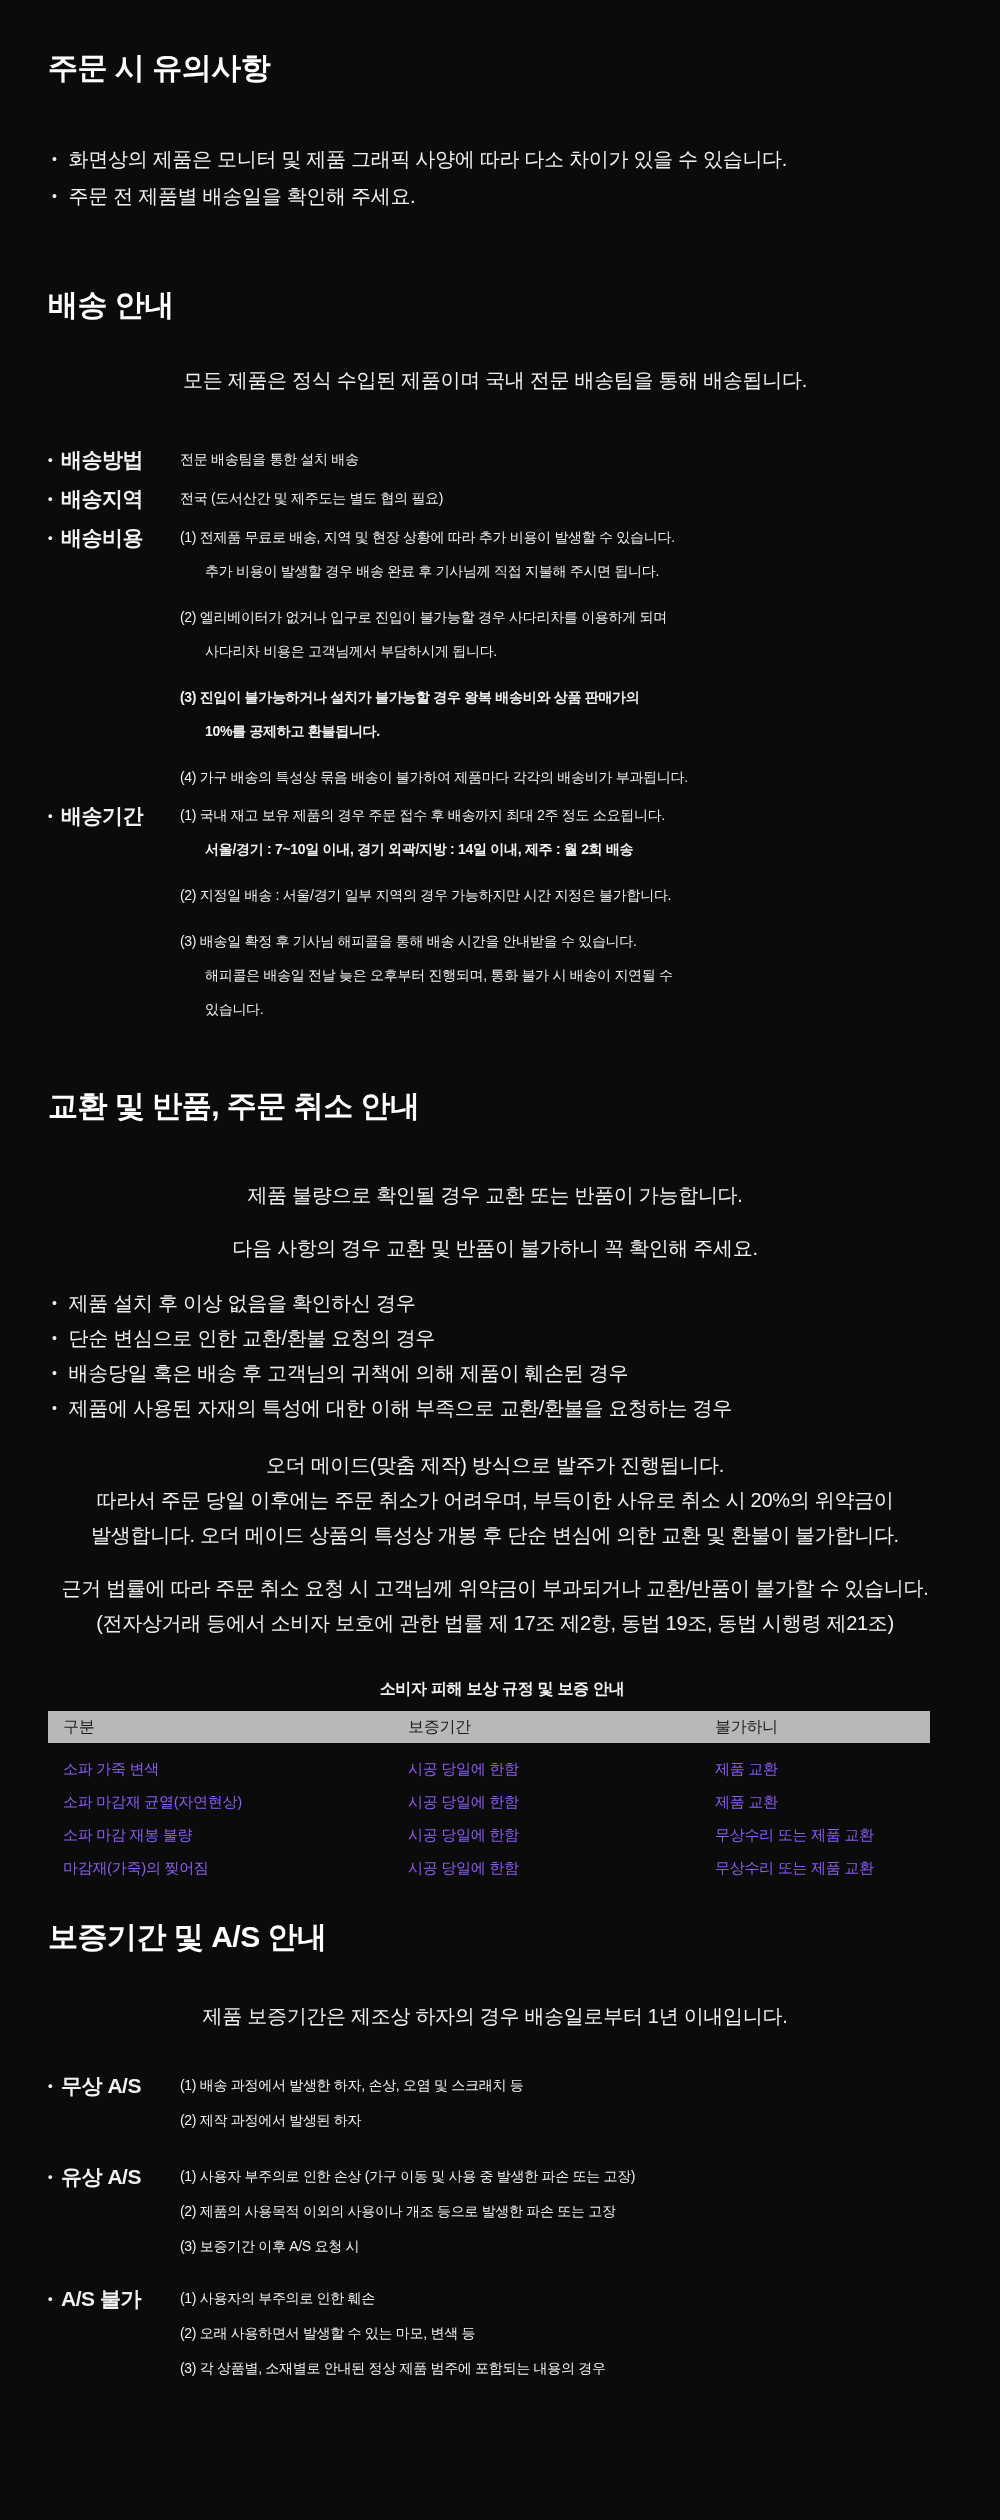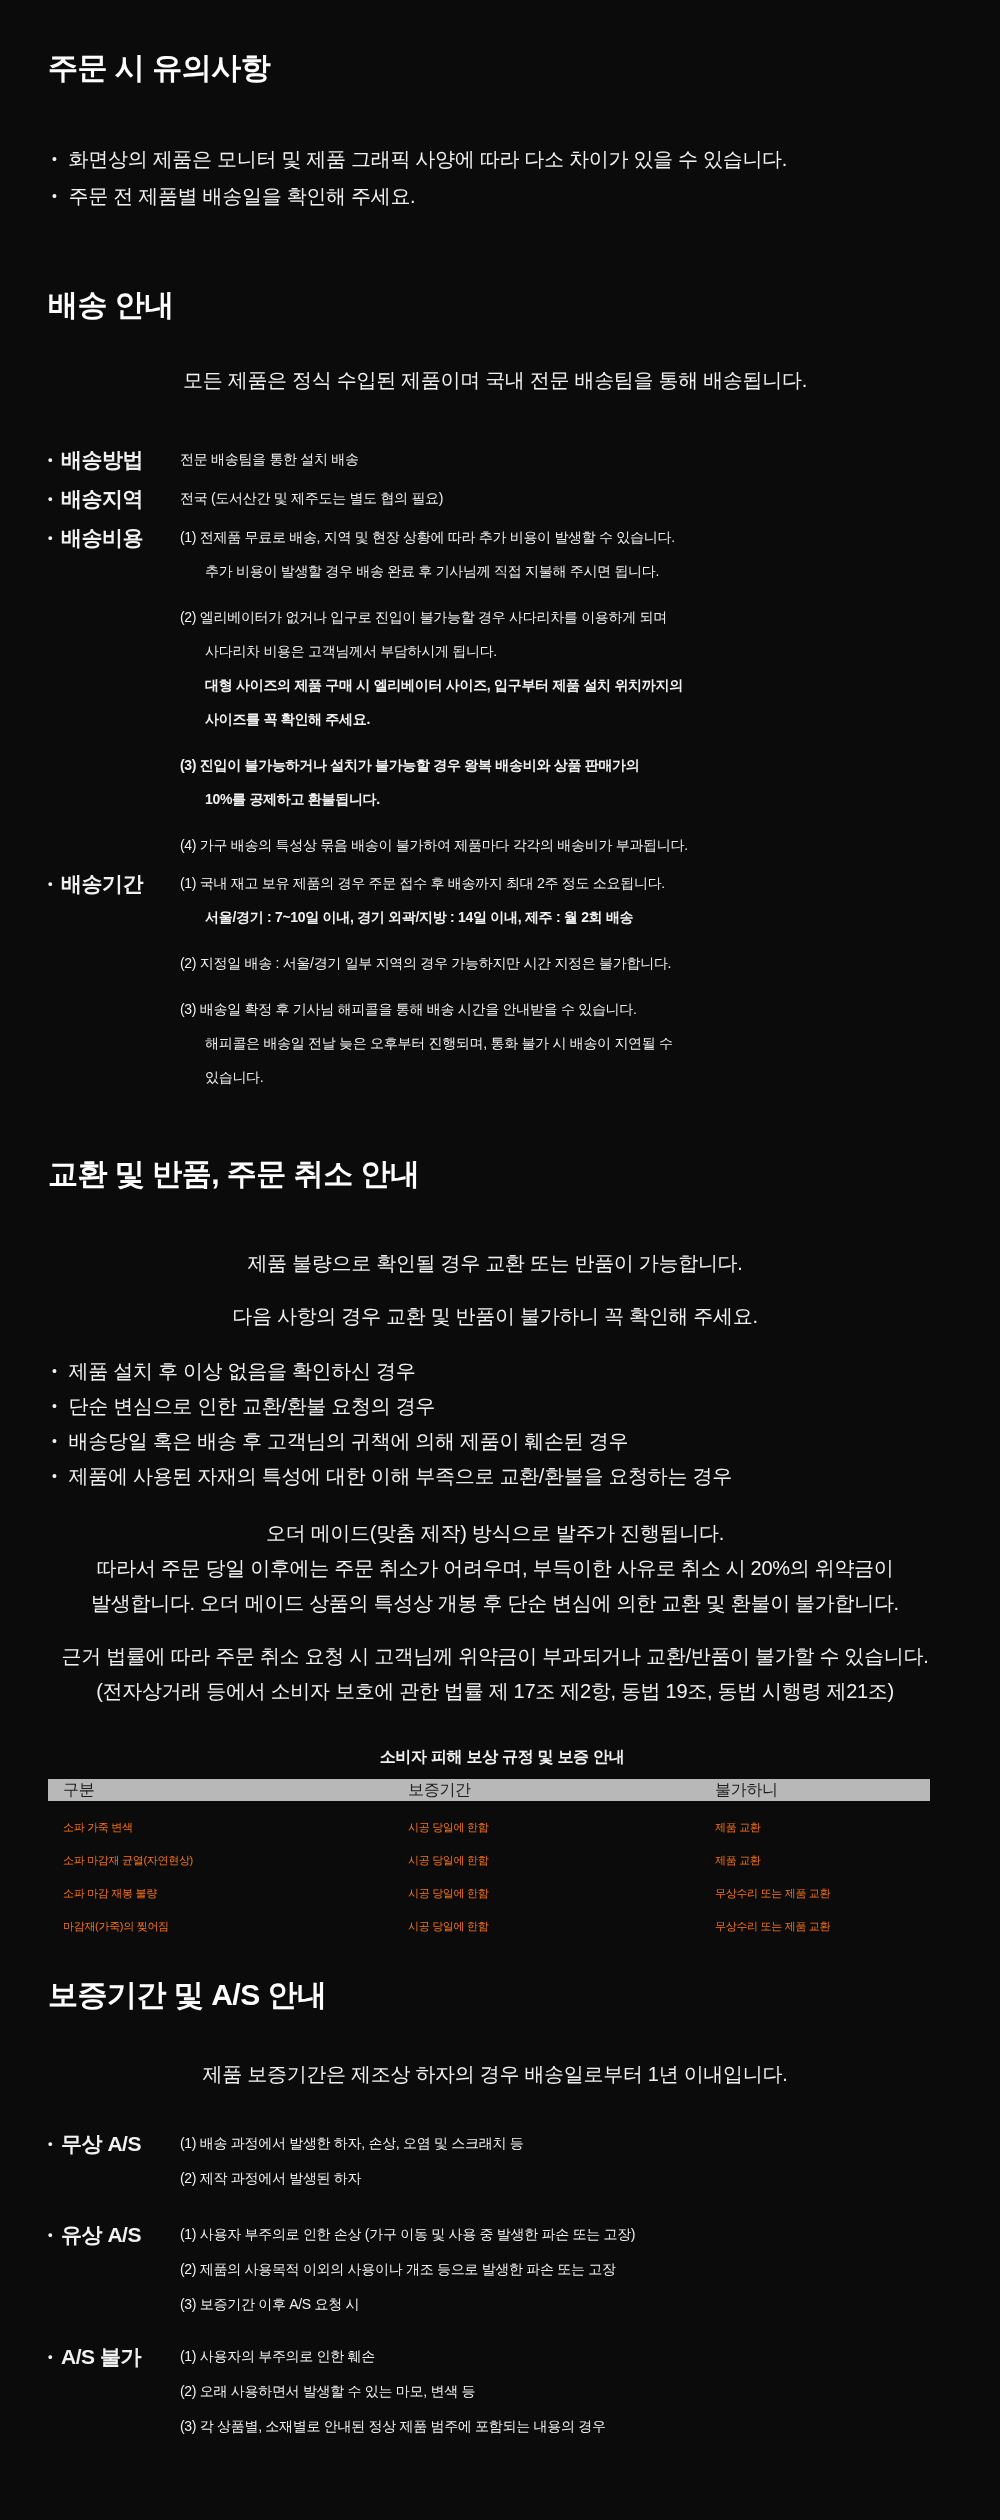--- a/index.html
+++ b/index.html
@@ -46,30 +46,30 @@
   .ship-row + .ship-row { margin-top: 4px; }
   .as-row-2 { margin-top: 22px; }
   .as-row-3 { margin-top: 18px; }
 
   
   .wtable-heading { font-size: 16px; font-weight: 700; line-height: 20px; margin: 0 0 0 14px; letter-spacing: -0.3px; text-align: center; }
   .wtable { width: 882px; margin-top: 12px; }
   .wt-header {
     display: grid; grid-template-columns: 345px 307px 1fr;
     background: #b9b8b8; color: #1c1c1c;
-    height: 22px; align-items: center;
+    height: 32px; align-items: center;
     padding-left: 15px; box-sizing: border-box;
     font-size: 16px; font-weight: 500; letter-spacing: -0.3px;
   }
   .wt-body { padding-top: 10px; }
   .wt-row {
     display: grid; grid-template-columns: 345px 307px 1fr;
     height: 33px; align-items: center;
     padding-left: 15px; box-sizing: border-box;
-    font-size: 11px; font-weight: 500; color: #f97316; letter-spacing: -0.3px;
+    font-size: 15px; font-weight: 500; color: #8b5cf6; letter-spacing: -0.3px;
   }
 
   
   .mt-sec1-bullets { margin-top: 56px; }
   .mt-sec2 { margin-top: 72px; }
   .mt-intro2 { margin-top: 44px; }
   .mt-shiprows { margin-top: 48px; }
   .mt-sec3 { margin-top: 62px; }
   .mt-p1 { margin-top: 58px; }
   .mt-p2 { margin-top: 25px; }
@@ -129,22 +129,20 @@
           <span>배송비용</span>
         </div>
         <div class="row-content">
           <div class="num-item">
             <div class="num-first">(1) 전제품 무료로 배송, 지역 및 현장 상황에 따라 추가 비용이 발생할 수 있습니다.
 추가 비용이 발생할 경우 배송 완료 후 기사님께 직접 지불해 주시면 됩니다.</div>
           </div>
           <div class="num-item">
             <div class="num-first">(2) 엘리베이터가 없거나 입구로 진입이 불가능할 경우 사다리차를 이용하게 되며
 사다리차 비용은 고객님께서 부담하시게 됩니다.</div>
-            <div class="num-cont b">대형 사이즈의 제품 구매 시 엘리베이터 사이즈, 입구부터 제품 설치 위치까지의
-사이즈를 꼭 확인해 주세요.</div>
           </div>
           <div class="num-item">
             <div class="num-first b">(3) 진입이 불가능하거나 설치가 불가능할 경우 왕복 배송비와 상품 판매가의
 10%를 공제하고 환불됩니다.</div>
           </div>
           <div class="num-item">
             <div class="num-first">(4) 가구 배송의 특성상 묶음 배송이 불가하여 제품마다 각각의 배송비가 부과됩니다.</div>
           </div>
         </div>
       </div>

